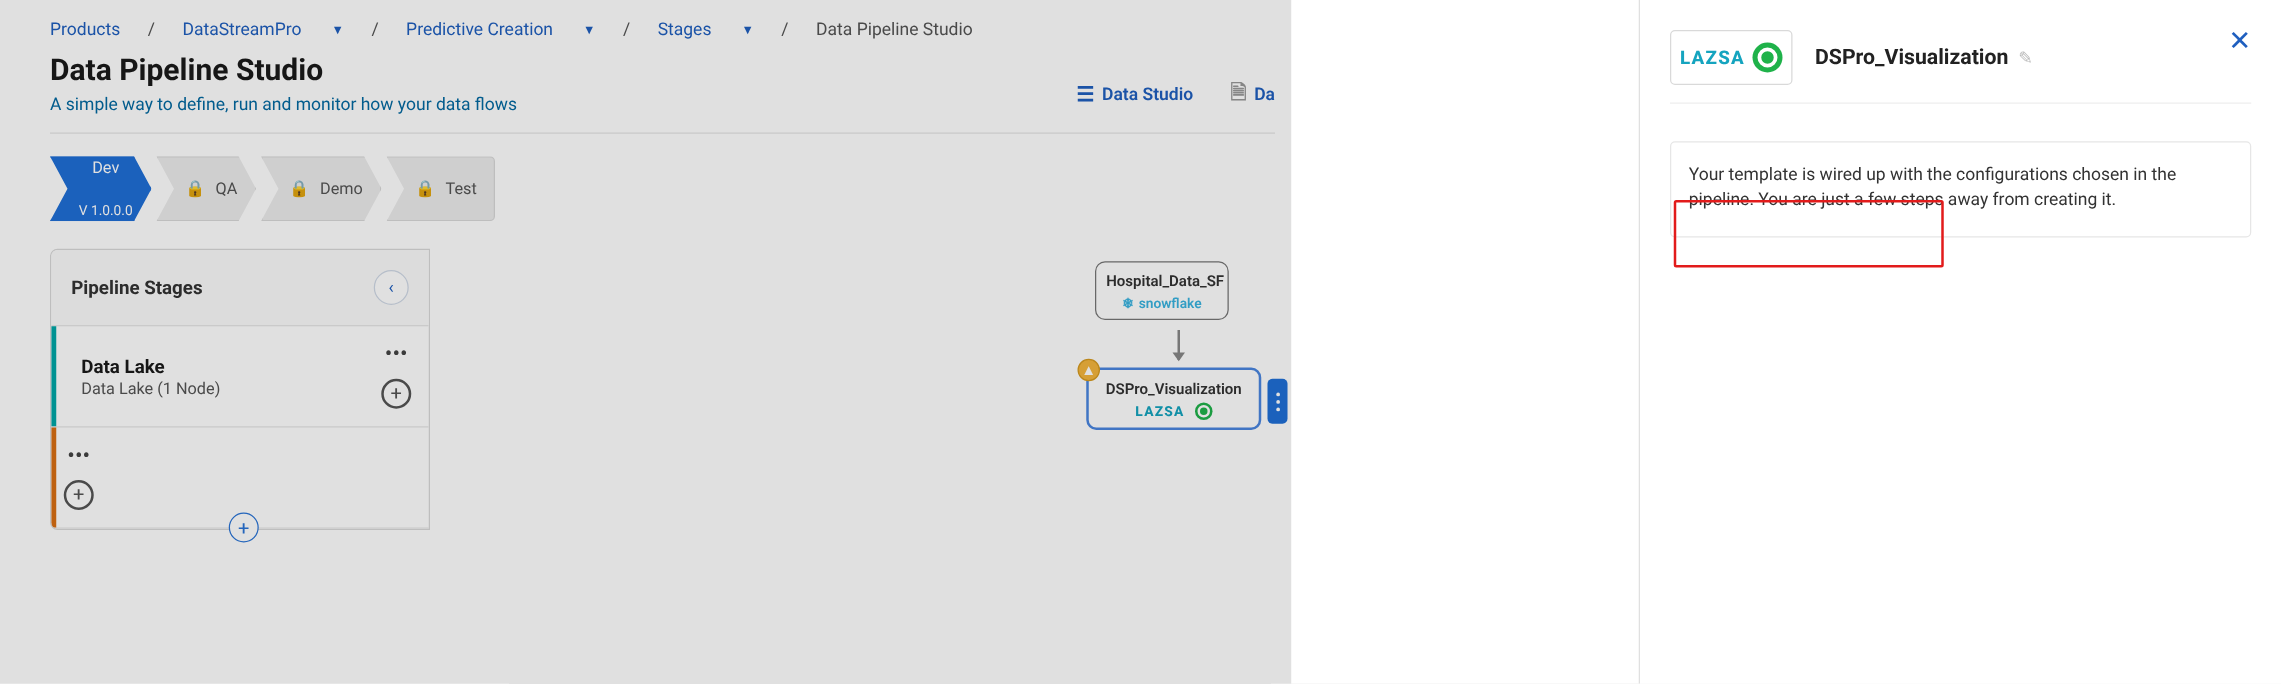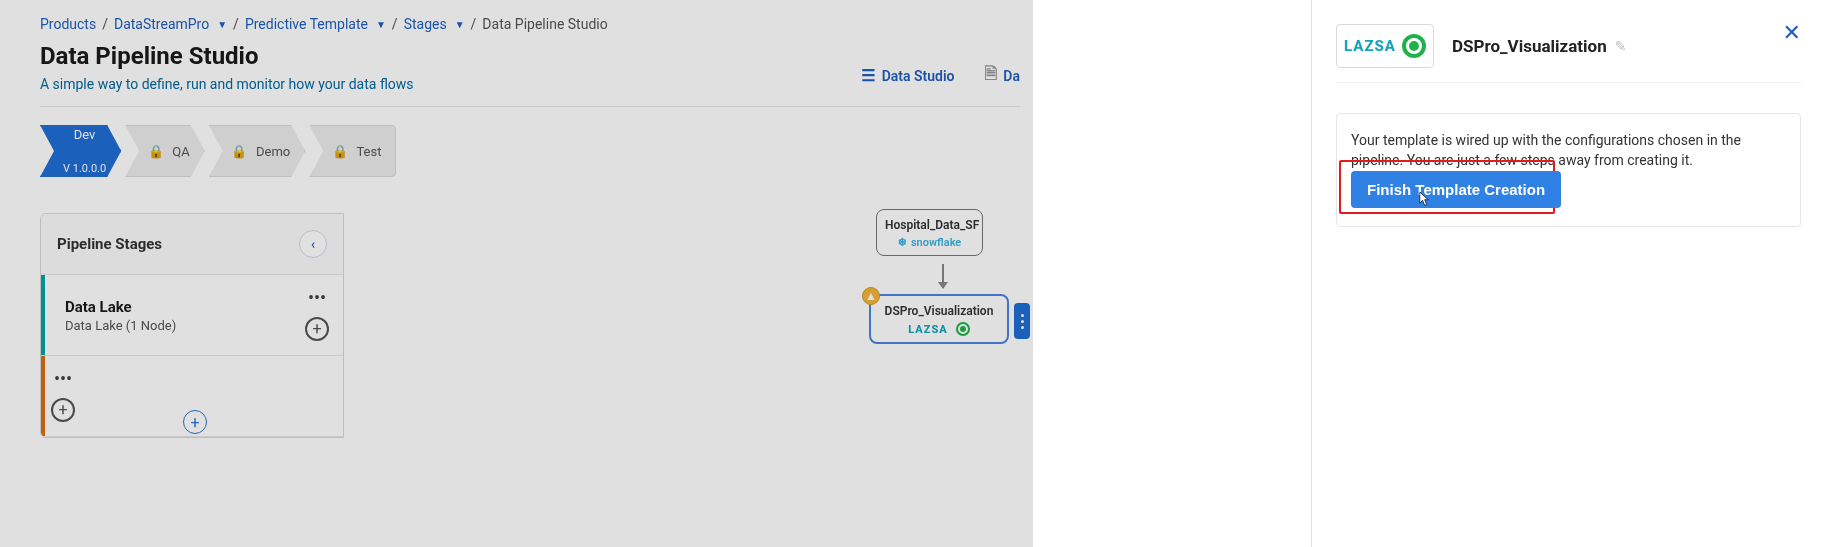--- a/index.html
+++ b/index.html
@@ -28,21 +28,21 @@
     width: 1033px;
     height: 100%;
     background: rgba(0,0,0,0.12);
     pointer-events: none;
     z-index: 5;
   }
   
   .breadcrumb {
     display: flex;
     align-items: center;
-    gap: 6px;
+    gap: 22px;
     font-size: 14px;
     padding: 4px 0 10px 0;
   }
   .breadcrumb a { color: #1f5fbf; text-decoration: none; cursor: pointer; }
   .breadcrumb .sep { color: #555; }
   .breadcrumb .drop { color: #1f5fbf; font-size: 10px; margin-left: 2px; }
   .breadcrumb .current { color: #555; }
   
   .title-row {
     display: flex;
@@ -101,21 +101,20 @@
     display: flex;
     align-items: flex-start;
     width: 980px;
   }
   .pipe-panel {
     width: 304px;
     border: 1px solid #d9d9d9;
     border-radius: 6px 0 0 6px;
     background: #fff;
     overflow: hidden;
-    margin-top: 14px;
   }
   .pipe-head {
     display: flex;
     align-items: center;
     justify-content: space-between;
     padding: 16px 16px;
     border-bottom: 1px solid #e6e6e6;
     background: #fbfbfb;
   }
   .pipe-head .title { font-weight: 700; font-size: 15px; }
@@ -287,21 +286,21 @@
 <div class="overlay-dim"></div>
 
 <div class="main-area">
 
   <div class="breadcrumb">
     <a>Products</a>
     <span class="sep">/</span>
     <a>DataStreamPro</a>
     <span class="drop">▼</span>
     <span class="sep">/</span>
-    <a>Predictive Template</a>
+    <a>Predictive Creation</a>
     <span class="drop">▼</span>
     <span class="sep">/</span>
     <a>Stages</a>
     <span class="drop">▼</span>
     <span class="sep">/</span>
     <span class="current">Data Pipeline Studio</span>
   </div>
 
   <div class="title-row">
     <div class="title-block">
@@ -407,20 +406,14 @@
     </div>
     <div style="display:flex;align-items:center;">
       <span class="rp-title">DSPro_Visualization</span>
       <span class="edit-ic">✎</span>
     </div>
     <div class="close-x">✕</div>
   </div>
   <div class="rp-body">
     <div class="highlight-box"></div>
     <p>Your template is wired up with the configurations chosen in the pipeline. You are just a few steps away from creating it.</p>
-    <button class="primary-btn">
-      <span>Finish Template Creation</span>
-      <svg class="cursor" viewBox="0 0 20 24">
-        <path d="M4 2 L4 18 L8 14 L11 21 L14 20 L11 13 L16 13 Z" fill="#fff" stroke="#000" stroke-width="1"></path>
-      </svg>
-    </button>
   </div>
 </div>
 
 </body></html>

